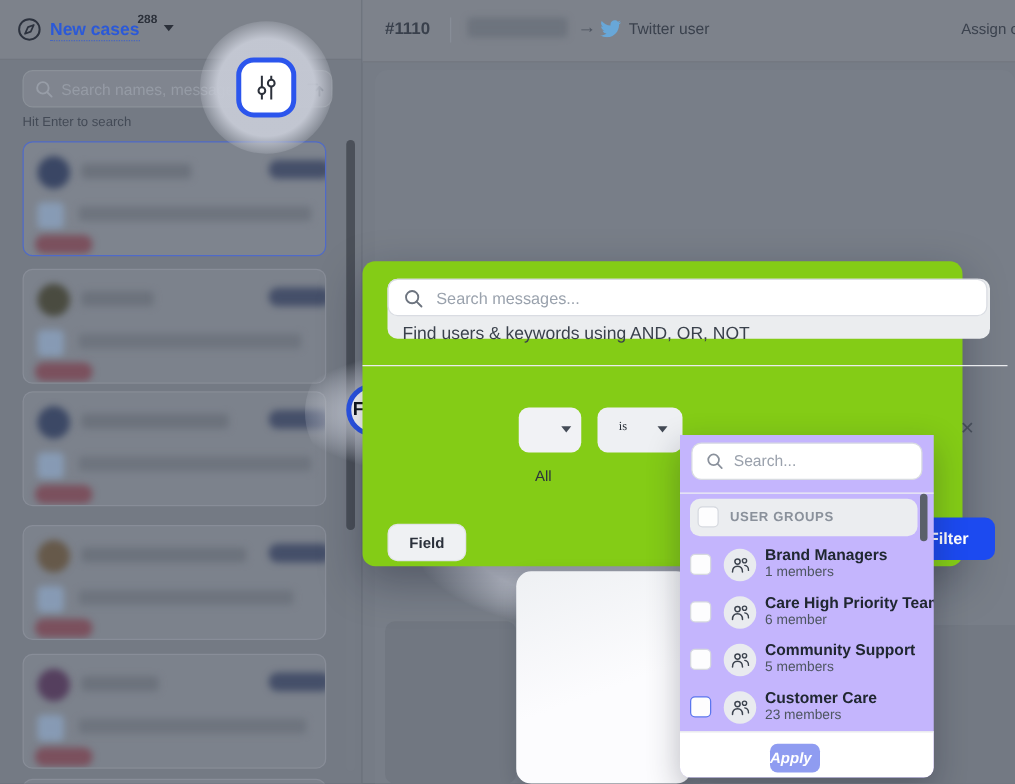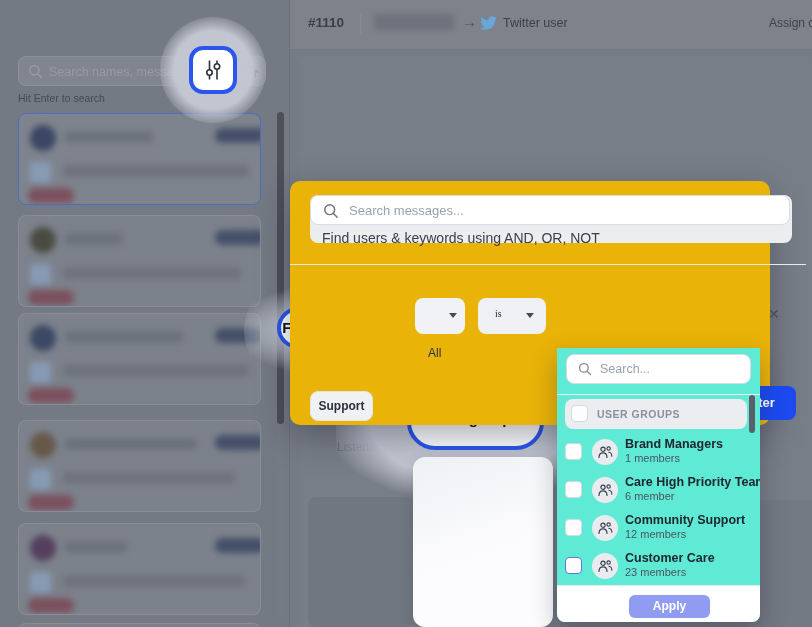--- a/index.html
+++ b/index.html
@@ -46,21 +46,21 @@
   .tb-arrow { position:absolute; left:462px; top:13px; font-size:15px; color:#4b525e; }
   .tw-icon { position:absolute; left:480px; top:16px; }
   .tb-channel { position:absolute; left:503px; top:16px; font-size:12.5px; color:#3a414d; }
   .tb-assign { position:absolute; left:769px; top:16px; font-size:12px; color:#3b424e; white-space:nowrap; }
   .content-card { position:absolute; left:300px; top:56px; width:512px; height:571px; background:#787e88; border-radius:10px 10px 0 0; }
   .dim-card-l { position:absolute; left:308px; top:497px; width:105px; height:130px; background:#717781; border-radius:8px; }
   .dim-card-r { position:absolute; left:560px; top:500px; width:252px; height:127px; background:#737983; }
   .listening { position:absolute; left:337px; top:440px; font-size:12px; color:#5b626d; white-space:nowrap; }
 
   
-  .modal { position:absolute; left:290px; top:181px; width:480px; height:244px; background:#eab308; border-radius:10px; box-shadow:0 12px 34px rgba(18,24,40,.35); z-index:10; }
+  .modal { position:absolute; left:290px; top:209px; width:480px; height:244px; background:#84cc16; border-radius:10px; box-shadow:0 12px 34px rgba(18,24,40,.35); z-index:10; }
   .m-search-wrap { position:absolute; left:20px; top:14px; width:482px; height:48px; background:#ebedef; border-radius:8px; }
   .m-input { position:absolute; left:0; top:0; width:480px; height:30px; background:#fff; border:1px solid #d9dce2; border-radius:8px; }
   .m-input .ph { position:absolute; left:38px; top:7px; font-size:13px; color:#9aa2ad; }
   .m-hint { position:absolute; left:12px; top:35px; font-size:14px; color:#3a414b; }
   .m-div { position:absolute; left:0; top:83px; width:516px; height:1px; background:#e9ebee; }
   .fld-stub { position:absolute; left:125px; top:117px; width:50px; height:36px; background:#f1f2f5; border-radius:8px; }
   .fld-stub .caret-down { position:absolute; right:8px; top:15px; border-top-color:#454c57; }
   .op-select { position:absolute; left:188px; top:117px; width:68px; height:36px; background:#eef0f3; border-radius:8px; }
   .op-select .val { position:absolute; left:17px; top:10px; font-size:10px; color:#262c35;font-family:Liberation Serif, serif; }
   .op-select .caret-down { position:absolute; right:12px; top:15px; border-top-color:#434a55; }
@@ -70,56 +70,65 @@
   .val-select .caret-up { position:absolute; right:11px; top:14px; }
   .m-close { position:absolute; left:478px; top:125px; font-size:14px; color:#454c58; cursor:default; }
   .m-all { position:absolute; left:138px; top:165px; font-size:12px; color:#2c323c; }
   .btn-cancel { position:absolute; left:20px; top:210px; width:63px; height:30px; background:#eff1f3; border:1px solid #e2e4e8; border-radius:8px; font-size:12px; font-weight:bold; color:#2a303a; text-align:center; line-height:28px; }
   .btn-filter { position:absolute; left:432px; top:205px; width:74px; height:34px; border-radius:8px; text-align:center; line-height:34px; font-size:13px; font-weight:bold; color:#fff; }
 
   
   .blank-panel { position:absolute; left:413px; top:457px; width:140px; height:170px; background:linear-gradient(160deg,#eef0f3,#fcfcfe 55%); border-radius:12px; z-index:15; box-shadow:0 4px 14px rgba(20,26,40,.18); }
 
   
-  .dd-panel { position:absolute; left:557px; top:348px; width:203px; height:274px; background:#5eead4; border-radius:0 0 8px 8px; box-shadow:0 10px 26px rgba(22,28,44,.30); z-index:20; overflow:hidden; }
+  .dd-panel { position:absolute; left:544px; top:348px; width:203px; height:274px; background:#c4b5fd; border-radius:0 0 8px 8px; box-shadow:0 10px 26px rgba(22,28,44,.30); z-index:20; overflow:hidden; }
   .dd-search { position:absolute; left:9px; top:6px; width:185px; height:30px; border:1px solid #d8dbe1; border-radius:8px; background:#fff; }
   .dd-search .ph { position:absolute; left:33px; top:7px; font-size:12.5px; color:#9aa1ac; }
   .dd-sep { position:absolute; left:0; top:46px; width:203px; height:1px; background:#eef0f2; }
   .dd-header { position:absolute; left:8px; top:51px; width:182px; height:30px; background:#ebedf0; border-radius:8px; }
   .dd-header .label { position:absolute; left:32px; top:9px; font-size:10.5px; font-weight:bold; letter-spacing:.5px; color:#8a919b; }
   .cbx { position:absolute; width:17px; height:17px; background:#fdfdfe; border:1px solid #d6d9df; border-radius:4px; }
   .cbx.hl { border:1.5px solid #5b76ee; }
   .dd-item { position:absolute; left:0; width:203px; height:38px; }
   .dd-item .cbx { left:8px; top:10px; }
   .dd-avatar { position:absolute; left:35px; top:6px; width:26px; height:26px; border-radius:50%; background:#e9ebef; }
   .dd-avatar svg { position:absolute; left:5px; top:6px; }
   .dd-name { position:absolute; left:68px; top:4px; font-size:12.5px; font-weight:bold; color:#202731; white-space:nowrap; }
   .dd-members { position:absolute; left:68px; top:19px; font-size:11px; color:#4d5560; }
   .dd-thumb { position:absolute; left:192px; top:47px; width:6px; height:38px; background:#5a606b; border-radius:3px; }
   .dd-footer { position:absolute; left:0; top:237px; width:203px; height:37px; background:#fff; border-top:1px solid #e7e9ec; }
-  .btn-apply { position:absolute; left:72px; top:9px; width:81px; height:23px; border-radius:6px; text-align:center; line-height:23px; font-size:12px; font-weight:bold; color:#fff; }
+  .btn-apply { position:absolute; left:72px; top:9px; width:40px; height:23px; border-radius:6px; line-height:23px; font-size:12px; font-weight:bold; color:#fff;font-style:italic; }
 
   
   .anno { z-index:30; }
   .glow { position:absolute; background:radial-gradient(ellipse at center, rgba(198,202,213,.95) 52%, rgba(198,202,213,0) 76%); }
   .ring-box { position:absolute; background:#fff; border:4.5px solid #2b55ed; }
   .anno-circle-glow { left:160px; top:17px; width:106px; height:106px; border-radius:50%; }
   .anno-circle-box { left:189px; top:46px; width:48px; height:48px; border-radius:14px; }
   .anno-circle-box svg { position:absolute; left:9px; top:8px; }
   .anno-field-glow { left:244px; top:276px; width:336px; height:108px; border-radius:54px; }
   .anno-field-box { left:277px; top:307px; width:159px; height:42px; border-radius:21px; font-size:15px; color:#10151c; text-align:center; line-height:34px; white-space:nowrap; }
   .anno-groups-glow { left:336px; top:352px; width:268px; height:146px; border-radius:60px; }
   .anno-groups-box { left:407px; top:387px; width:137px; height:63px; border-radius:28px; font-size:15px; font-weight:bold; color:#10151c; text-align:center; line-height:55px; }
 </style>
 </head>
 <body>
 
 <div class="screen">
 
   <div class="sidebar">
+    <div class="sidebar-header">
+      <svg class="compass" width="21" height="21" viewBox="0 0 21 21">
+        <circle cx="10.5" cy="10.5" r="8.2" fill="none" stroke="#2c323e" stroke-width="1.6"></circle>
+        <path d="M14 7 L11.6 12.3 L7 14 L9.4 8.7 Z" fill="none" stroke="#2c323e" stroke-width="1.4" stroke-linejoin="round"></path>
+      </svg>
+      <span class="nc-title">New cases</span>
+      <span class="nc-badge">288</span>
+      <span class="caret-down nc-caret"></span>
+    </div>
 
     <div class="search-box">
       <svg class="mag" width="15" height="15" viewBox="0 0 15 15">
         <circle cx="6.3" cy="6.3" r="4.6" fill="none" stroke="#979da7" stroke-width="1.5"></circle>
         <line x1="9.8" y1="9.8" x2="13.3" y2="13.3" stroke="#979da7" stroke-width="1.5" stroke-linecap="round"></line>
       </svg>
       <span class="ph">Search names, messages...</span>
       <svg class="sort-icon" width="17" height="17" viewBox="0 0 17 17">
         <path d="M3.5 4.5 h7" stroke="#3c4450" stroke-width="1.5" stroke-linecap="round" fill="none"></path>
         <path d="M12.5 13.5 V6.8 M10 9.2 L12.5 6.6 L15 9.2" stroke="#3c4450" stroke-width="1.5" stroke-linecap="round" stroke-linejoin="round" fill="none"></path>
@@ -220,21 +229,21 @@
     <div class="fld-stub">
       <span class="caret-down"></span>
     </div>
     <div class="op-select">
       <span class="val">is</span>
       <span class="caret-down"></span>
     </div>
     <span class="m-close">✕</span>
     <span class="m-all">All</span>
 
-    <div class="btn-cancel">Support</div>
+    <div class="btn-cancel">Field</div>
     <div class="btn-filter" id="btn-filter" style="background: rgb(28, 74, 240);">Filter</div>
   </div>
 
   <div class="blank-panel"></div>
 
   <div class="dd-panel">
     <div class="dd-search">
       <svg class="mag" style="left:11px; top:7px;" width="14" height="14" viewBox="0 0 15 15">
         <circle cx="6.3" cy="6.3" r="4.6" fill="none" stroke="#8a919c" stroke-width="1.5"></circle>
         <line x1="9.8" y1="9.8" x2="13.3" y2="13.3" stroke="#8a919c" stroke-width="1.5" stroke-linecap="round"></line>
@@ -280,21 +289,21 @@
         <span class="cbx"></span>
         <span class="dd-avatar">
           <svg width="16" height="14" viewBox="0 0 16 14">
             <circle cx="6" cy="4.2" r="2.1" fill="none" stroke="#3c434e" stroke-width="1.2"></circle>
             <path d="M2 12.5 c0-3 1.8-4.6 4-4.6 s4 1.6 4 4.6" fill="none" stroke="#3c434e" stroke-width="1.2" stroke-linecap="round"></path>
             <circle cx="11.6" cy="3.6" r="1.7" fill="none" stroke="#3c434e" stroke-width="1.1"></circle>
             <path d="M11.8 7.3 c1.9.2 3 1.7 3 4" fill="none" stroke="#3c434e" stroke-width="1.1" stroke-linecap="round"></path>
           </svg>
         </span>
         <span class="dd-name">Community Support</span>
-        <span class="dd-members">12 members</span>
+        <span class="dd-members">5 members</span>
       </div>
 
       <div class="dd-item" style="top: 199px;">
         <span class="cbx hl"></span>
         <span class="dd-avatar">
           <svg width="16" height="14" viewBox="0 0 16 14">
             <circle cx="6" cy="4.2" r="2.1" fill="none" stroke="#3c434e" stroke-width="1.2"></circle>
             <path d="M2 12.5 c0-3 1.8-4.6 4-4.6 s4 1.6 4 4.6" fill="none" stroke="#3c434e" stroke-width="1.2" stroke-linecap="round"></path>
             <circle cx="11.6" cy="3.6" r="1.7" fill="none" stroke="#3c434e" stroke-width="1.1"></circle>
             <path d="M11.8 7.3 c1.9.2 3 1.7 3 4" fill="none" stroke="#3c434e" stroke-width="1.1" stroke-linecap="round"></path>

